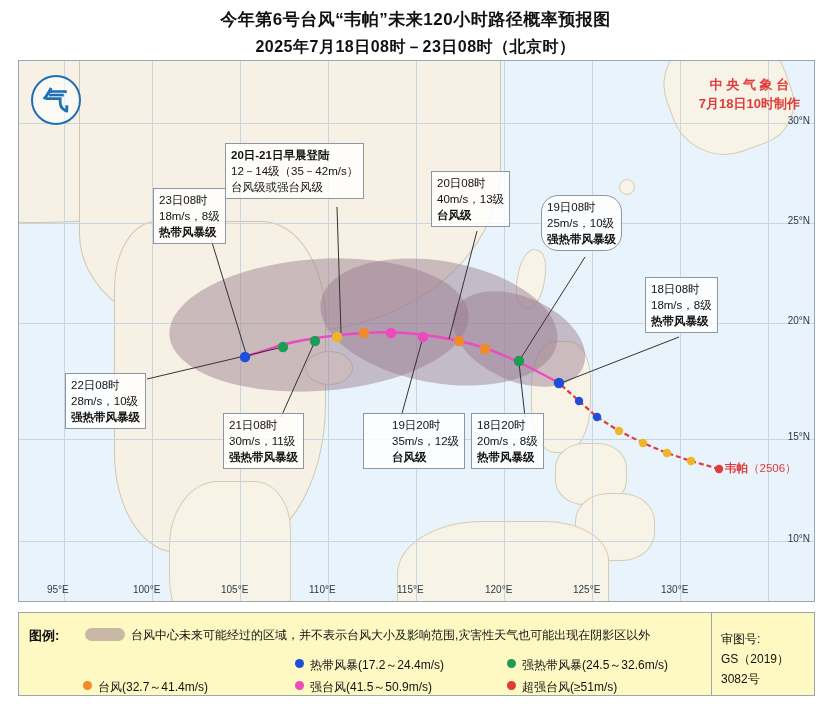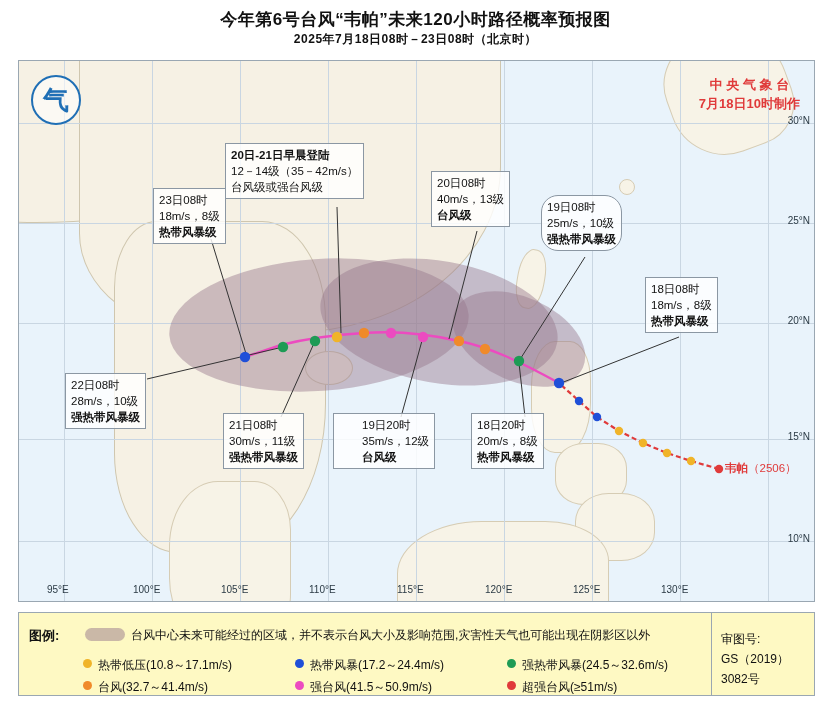--- a/index.html
+++ b/index.html
@@ -2,21 +2,21 @@
 <html><head>
 <meta charset="utf-8">
 <style>
   html,body{margin:0;padding:0;}
   body{width:831px;height:707px;background:#ffffff;font-family:"Liberation Sans","DejaVu Sans",sans-serif;overflow:hidden;}
   #page{position:relative;width:831px;height:707px;}
 
   
   .title-block{position:absolute;left:0;top:8px;width:831px;text-align:center;}
   .title-line1{font-size:17px;font-weight:bold;color:#111;letter-spacing:.5px;}
-  .title-line2{font-size:12px;font-weight:bold;color:#111;letter-spacing:.5px;}
+  .title-line2{font-size:16px;font-weight:bold;color:#111;margin-top:6px;letter-spacing:.5px;}
 
   
   .map-panel{position:absolute;left:18px;top:60px;width:795px;height:540px;
     background:#e9f3fb;border:1px solid #9aa7b2;overflow:hidden;}
 
   
   .land{position:absolute;background:#f6f1e4;border:1px solid #cfc6ae;}
   .land2{position:absolute;background:#f7f3e7;border:1px solid #d6ccb4;}
 
   
@@ -208,42 +208,39 @@
       <div>28m/s，10级</div>
       <div style="font-weight:bold">强热带风暴级</div>
     </div>
 
     <div class="callout" style="left:204px;top:352px;">
       <div>21日08时</div>
       <div>30m/s，11级</div>
       <div style="font-weight:bold">强热带风暴级</div>
     </div>
 
-    <div class="callout" style="left:314px;top:352px;padding-left:28px;">
+    <div class="callout" style="left:344px;top:352px;padding-left:28px;">
       <div>19日20时</div>
       <div>35m/s，12级</div>
       <div style="font-weight:bold">台风级</div>
     </div>
 
     <div class="callout" style="left:452px;top:352px;">
       <div>18日20时</div>
       <div>20m/s，8级</div>
       <div style="font-weight:bold">热带风暴级</div>
     </div>
   </div>
 
   <div class="legend">
     <div class="legend-inner">
       <div class="legend-title">图例:</div>
       <div class="legend-swatch-cone"></div>
       <div class="legend-note" style="left:112px;">台风中心未来可能经过的区域，并不表示台风大小及影响范围,灾害性天气也可能出现在阴影区以外</div>
 
-      <div class="legend-row" style="left:64px;top:44px;">
-        <span class="dot" style="background:#f0b429"></span><span>热带低压(10.8～17.1m/s)</span>
-      </div>
       <div class="legend-row" style="left:276px;top:44px;">
         <span class="dot" style="background:#1f4fd8"></span><span>热带风暴(17.2～24.4m/s)</span>
       </div>
       <div class="legend-row" style="left:488px;top:44px;">
         <span class="dot" style="background:#1e9b55"></span><span>强热带风暴(24.5～32.6m/s)</span>
       </div>
       <div class="legend-row" style="left:64px;top:66px;">
         <span class="dot" style="background:#f08a2a"></span><span>台风(32.7～41.4m/s)</span>
       </div>
       <div class="legend-row" style="left:276px;top:66px;">

